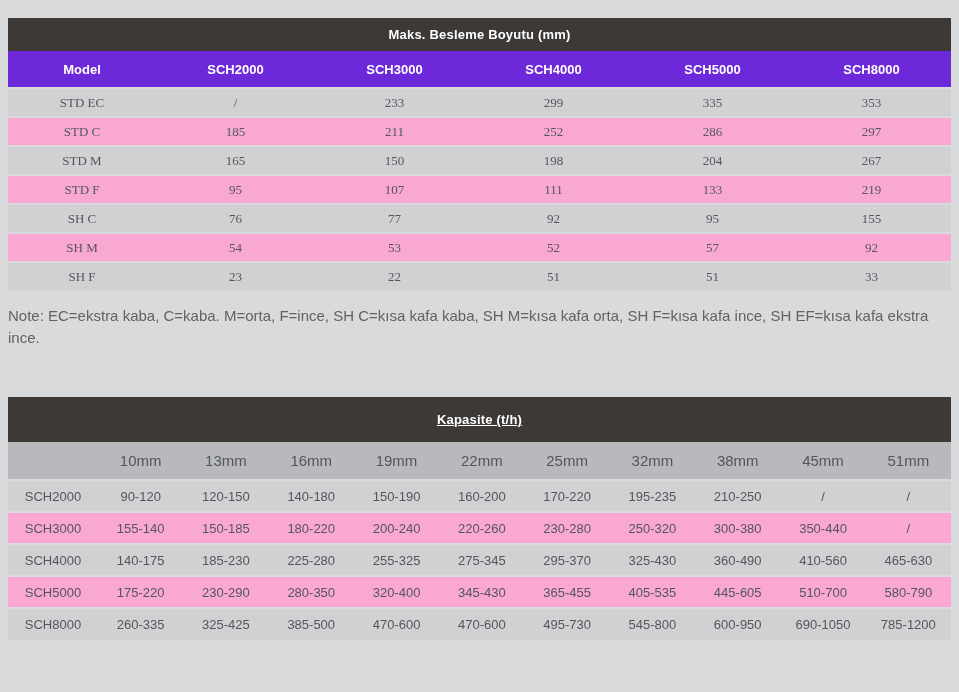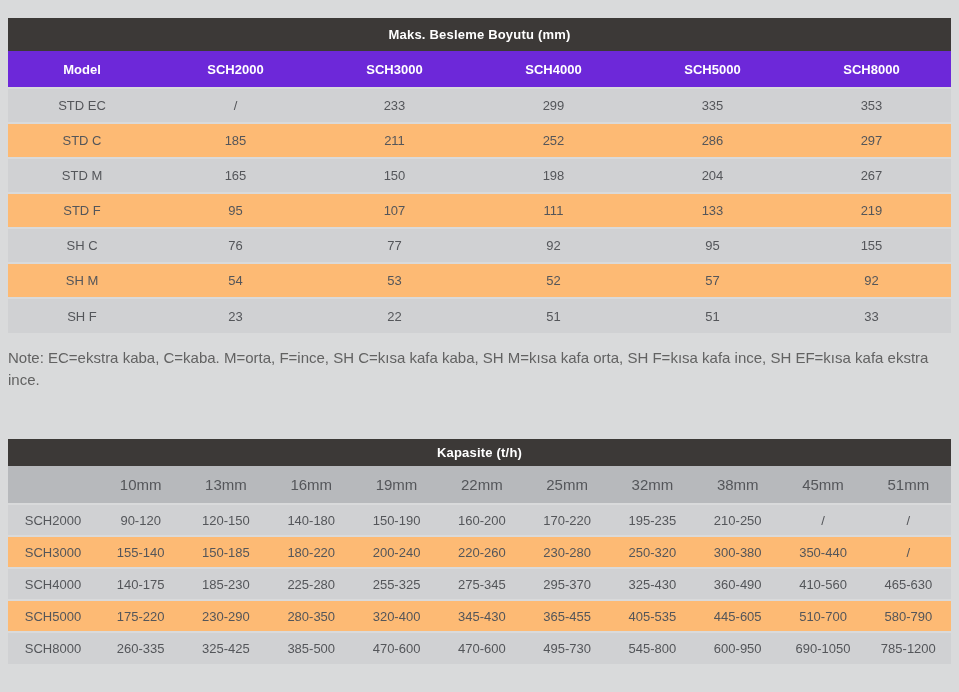--- a/index.html
+++ b/index.html
@@ -17,21 +17,21 @@
   th, td { text-align: center; vertical-align: middle; }
 
   .title-row th {
     background: #3c3937;
     color: #ffffff;
     font-size: 13px;
     font-weight: bold;
     letter-spacing: 0.2px;
   }
   .s1 .title-row th { height: 33px; }
-  .s2 .title-row th { height: 27px; }
+  .s2 .title-row th { height: 45px; text-decoration: underline; }
 
   .s1 .col-header-row th {
     background: #6d28d9;
     color: #ffffff;
     font-size: 13px;
     font-weight: bold;
     height: 37px;
   }
   .s2 .col-header-row th {
     background: #b7b9bc;
@@ -39,25 +39,25 @@
     font-size: 15px;
     font-weight: normal;
     height: 38px;
   }
 
   tbody td {
     font-size: 13px;
     color: #54565a;
     border-top: 2px solid #d9dadb;
   }
-  .s1 tbody td { height: 35px; }
+  .s1 tbody td { height: 29px; font-family: Liberation Serif, serif; }
   .s2 tbody td { height: 32px; }
 
   tr.row-light td { background: #d0d1d3; }
-  tr.row-dark td  { background: #fdba74; }
+  tr.row-dark td  { background: #f9a8d4; }
 
   .note {
     font-size: 15px;
     color: #626262;
     line-height: 22px;
     margin-top: 14px;
   }
 </style>
 </head>
 <body>

